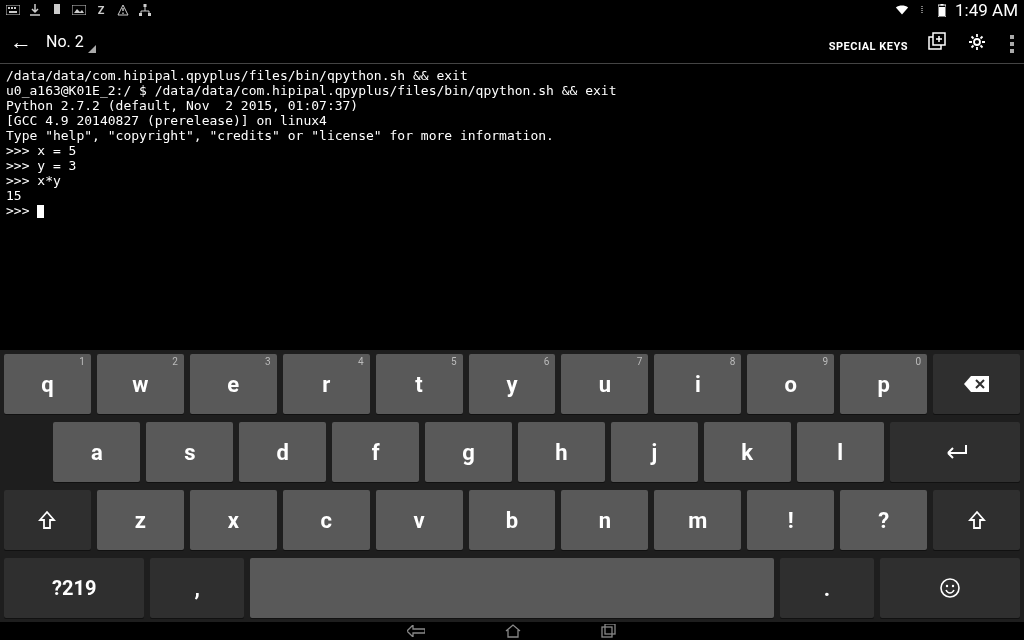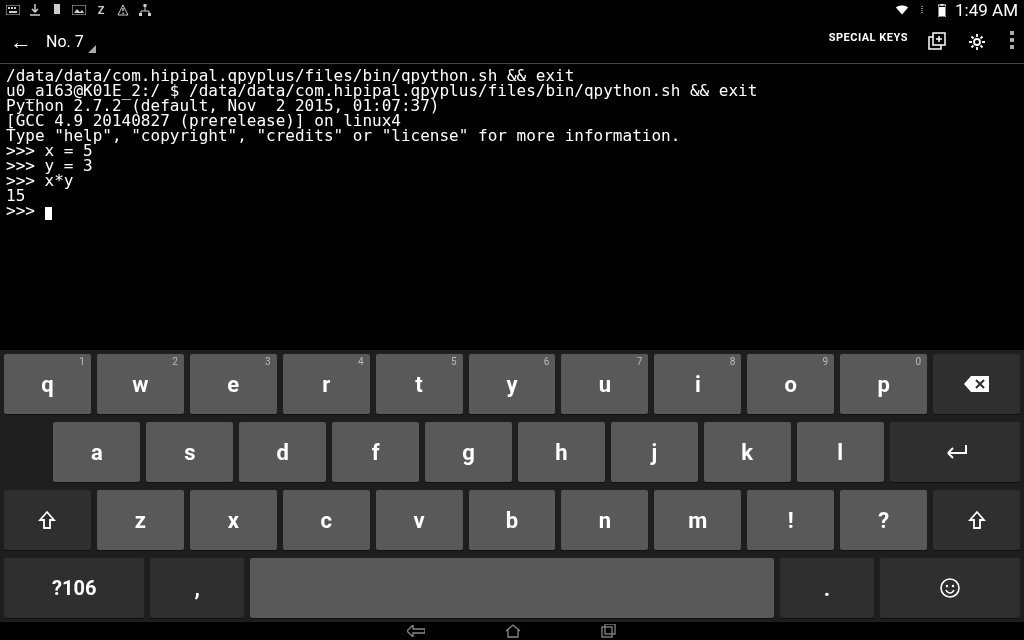--- a/index.html
+++ b/index.html
@@ -6,26 +6,26 @@
   html,body { width:1024px; height:640px; background:#000; color:#fff; font-family:Roboto, Arial, sans-serif; overflow:hidden; }
   .statusbar { height:20px; background:#000; display:flex; align-items:center; justify-content:space-between; padding:0 6px; font-size:12px; }
   .status-left { display:flex; gap:8px; align-items:center; color:#ccc; }
   .status-right { display:flex; gap:6px; align-items:center; color:#fff; }
   .sicon { width:14px; height:14px; display:inline-flex; align-items:center; justify-content:center; }
   .appbar { height:44px; background:#000; border-bottom:1px solid #444; display:flex; align-items:center; justify-content:space-between; padding:0 6px; }
   .appbar-left { display:flex; align-items:center; gap:10px; }
   .back { font-size:22px; color:#fff; padding:0 4px; }
   .title { font-size:16px; color:#fff; position:relative; padding-right:10px; }
   .title::after { content:''; position:absolute; right:-2px; bottom:-2px; border-right:8px solid #aaa; border-top:8px solid transparent; }
-  .appbar-right { display:flex; align-items:flex-start; gap:18px; }
+  .appbar-right { display:flex; align-items:flex-end; gap:18px; }
   .specialkeys { font-size:11px; font-weight:bold; letter-spacing:0.5px; color:#fff; }
   .abicon { width:22px; height:22px; display:flex; align-items:center; justify-content:center; }
   .overflow { display:flex; flex-direction:column; gap:3px; padding:0 4px;}
   .overflow span { width:4px; height:4px; background:#aaa; border-radius:0; }
-  .terminal { height:286px; background:#000; padding:4px 6px; font-family:"DejaVu Sans Mono","Courier New",monospace; font-size:16px; line-height:15px; color:#fff; white-space:pre; overflow:hidden; position:relative; }
+  .terminal { height:286px; background:#000; padding:4px 6px; font-family:"DejaVu Sans Mono","Courier New",monospace; font-size:13px; line-height:15px; color:#fff; white-space:pre; overflow:hidden; position:relative; }
   .cursor { display:inline-block; width:7px; height:13px; background:#fff; vertical-align:text-bottom; }
   .keyboard { height:272px; background:#1e1e1e; display:flex; flex-direction:column; }
   .krow { flex:1; display:flex; gap:6px; padding:4px 4px; }
   .key { background:#595959; border-radius:2px; display:flex; align-items:center; justify-content:center; position:relative; color:#fff; font-size:22px; font-weight:bold; flex:1; box-shadow:0 1px 0 #111; }
   .key.sm { font-size:20px; }
   .key.dark { background:#2f2f2f; }
   .key .hint { position:absolute; top:2px; right:6px; font-size:10px; color:#bbb; font-weight:normal; }
   .spacer { flex:0.5; }
   .key.wide { flex:1.5; }
   .key.space { flex:5.6; }
@@ -93,21 +93,21 @@
           <rect x="1" y="3" width="6" height="9" fill="#fff"></rect>
         </svg>
       </span>
     <span style="font-size:17px">1:49 AM</span>
   </div>
 </div>
 
 <div class="appbar">
   <div class="appbar-left">
     <span class="back">←</span>
-    <span class="title">No. 7</span>
+    <span class="title">No. 2</span>
   </div>
   <div class="appbar-right">
     <span class="specialkeys">SPECIAL KEYS</span>
     <span class="abicon">
         <svg width="20" height="20" viewBox="0 0 20 20">
           <rect x="2" y="5" width="12" height="12" fill="none" stroke="#fff" stroke-width="1.5"></rect>
           <rect x="6" y="1" width="12" height="12" fill="#000" stroke="#fff" stroke-width="1.5"></rect>
           <path d="M12 4v6M9 7h6" stroke="#fff" stroke-width="1.5"></path>
         </svg>
       </span>
@@ -256,21 +256,21 @@
         <span>?</span>
       </div>
     <div class="key dark">
         <svg width="18" height="20" viewBox="0 0 18 20">
           <path d="M9 2l7 8h-4v8H6v-8H2z" fill="none" stroke="#fff" stroke-width="1.8"></path>
         </svg>
       </div>
   </div>
   <div class="krow">
     <div class="key dark wide sm">
-        <span>?106</span>
+        <span>?219</span>
       </div>
     <div class="key dark">
         <span>,</span>
       </div>
     <div class="key space"></div>
     <div class="key dark">
         <span>.</span>
       </div>
     <div class="key dark wide">
         <svg width="22" height="22" viewBox="0 0 22 22">

